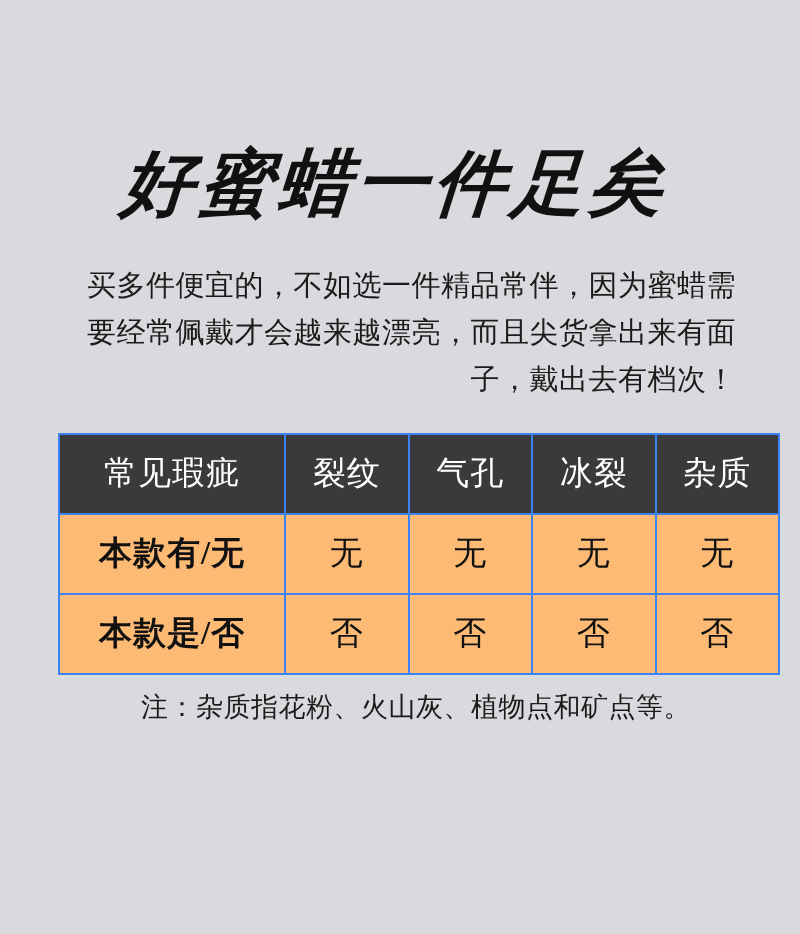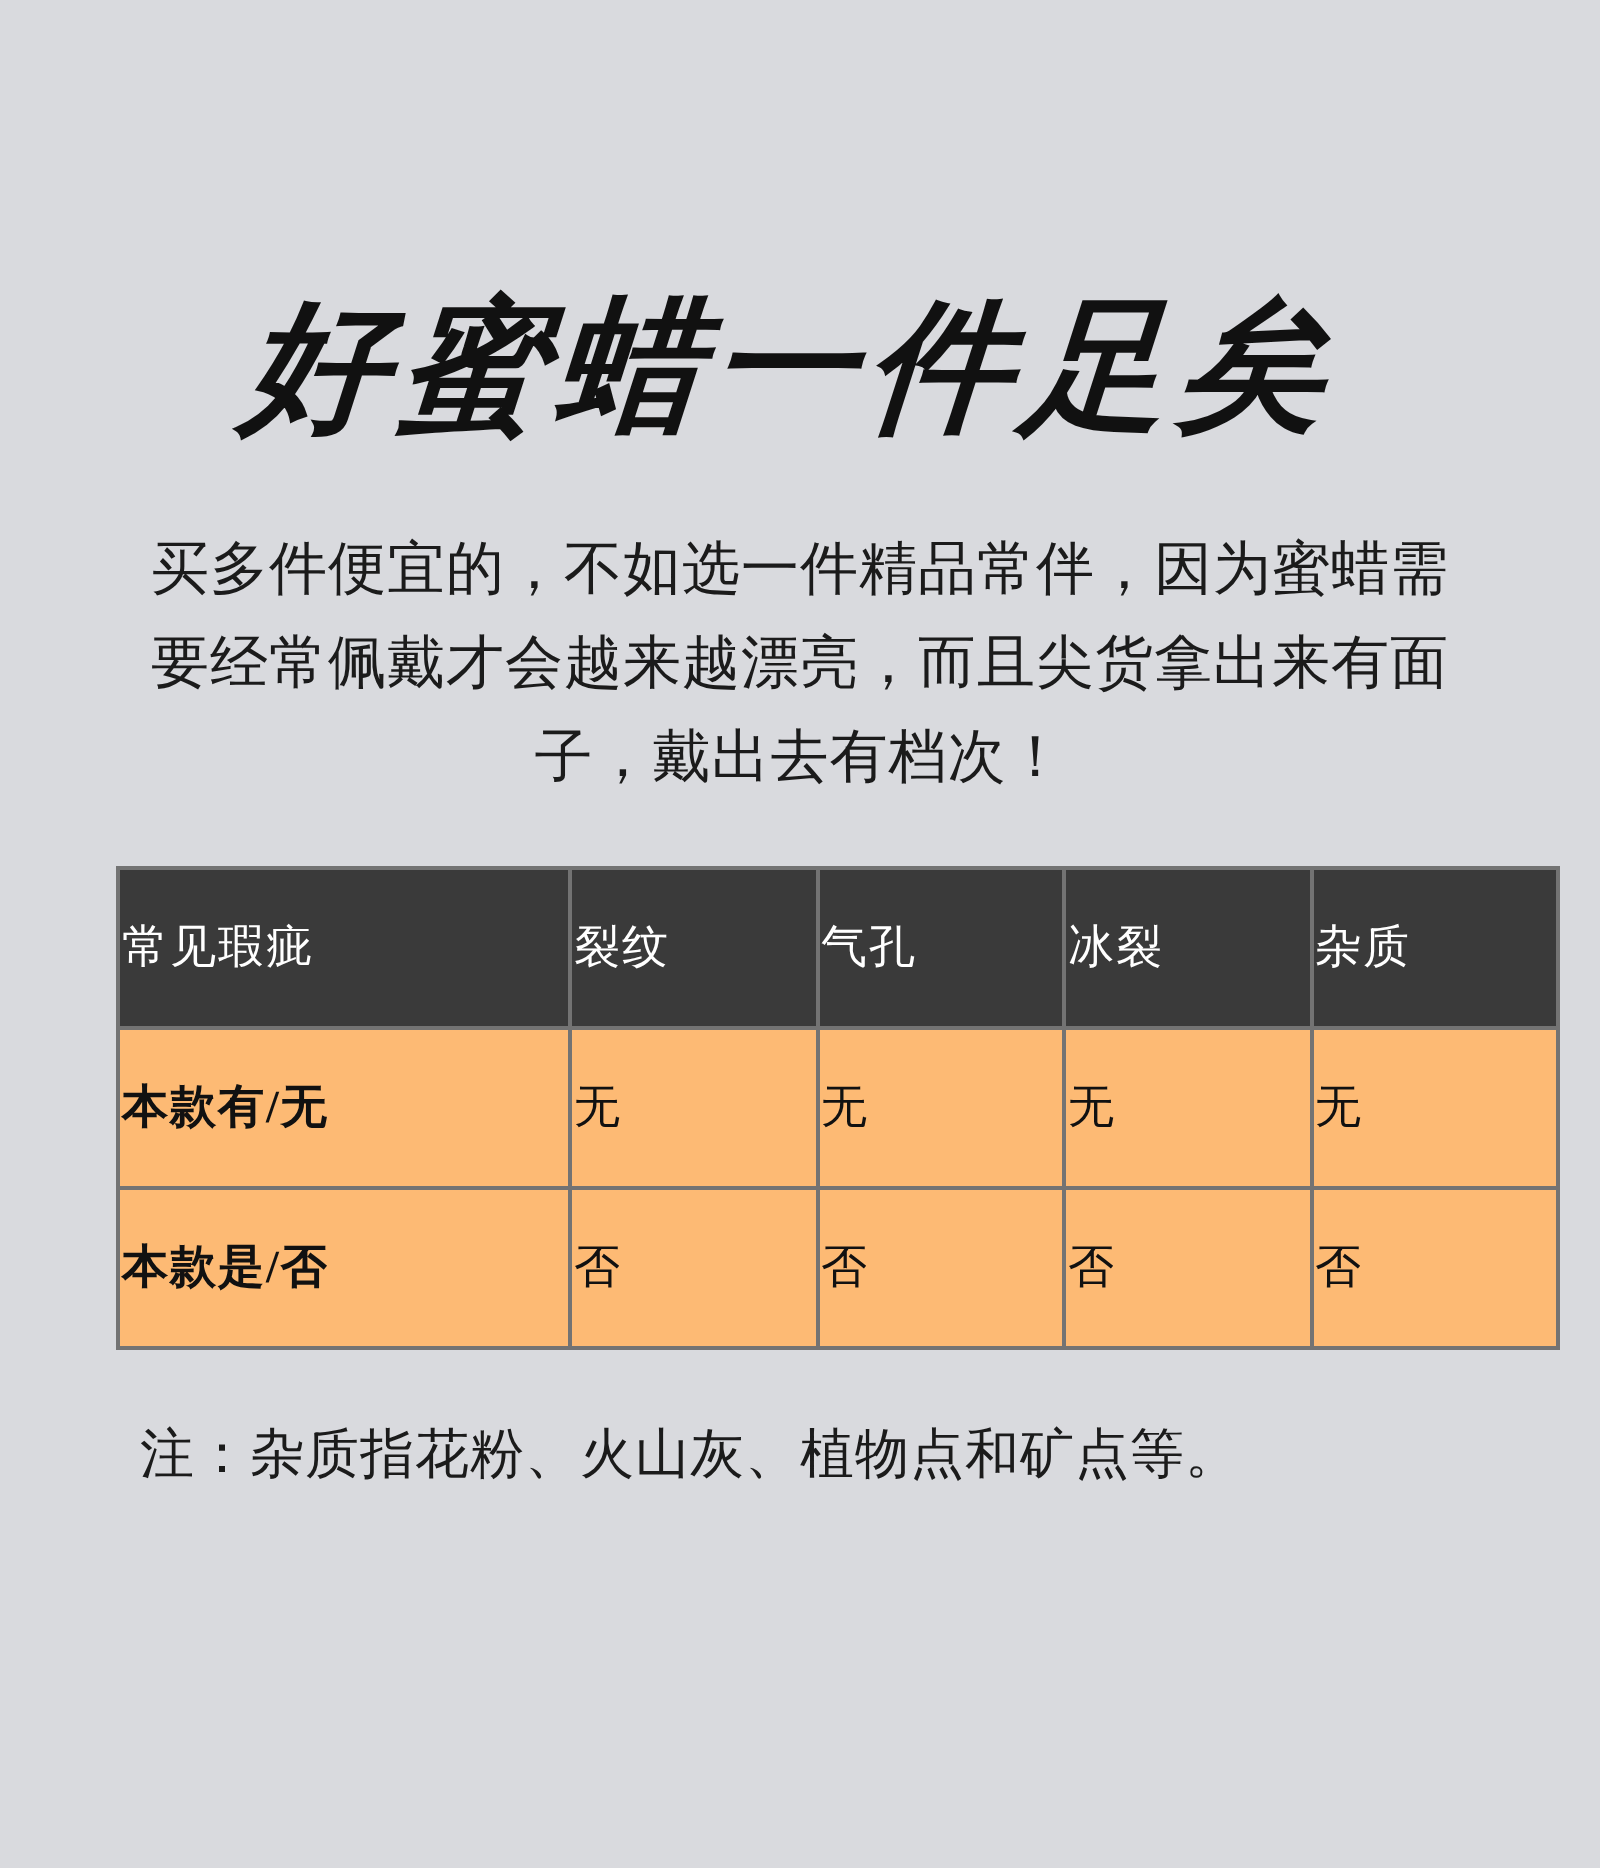--- a/index.html
+++ b/index.html
@@ -34,60 +34,61 @@
     font-style: italic;
     transform: skewX(-4deg);
   }
   .lede {
     margin: 42px 0 16px 0;
     padding: 0 26px 0 26px;
     font-family: "Liberation Serif", serif;
     font-size: 29px;
     line-height: 1.62;
     color: #1b1b1b;
-    text-align: center;
+    text-align: right;
     letter-spacing: 0.5px;
   }
   .spec-table {
     margin: 30px 20px 0 20px;
     width: 722px;
     border-collapse: collapse;
     table-layout: fixed;
     border: 2px solid #3a3a3a;
   }
   .spec-table td {
-    border: 2px solid #737373;
+    border: 2px solid #3b82f6;
     height: 76px;
-    text-align: left;
+    text-align: center;
     vertical-align: middle;
     font-family: "Liberation Serif", serif;
-    font-size: 23px;
+    font-size: 33px;
     letter-spacing: 1px;
   }
   .spec-table td.first-col {
     width: 222px;
   }
   .row-dark td {
     background: #3a3a3a;
     color: #ffffff;
   }
   .row-light td {
     background: #fdba74;
     color: #111111;
   }
   .row-light td.first-col {
     font-weight: bold;
   }
   .note {
-    margin: 34px 0 0 0;
+    margin: 14px 0 0 0;
     padding-left: 32px;
     font-family: "Liberation Serif", serif;
     font-size: 27px;
     color: #1b1b1b;
     letter-spacing: 0.5px;
+    text-align: center;
   }
 </style>
 </head>
 <body>
 
 <div class="page">
 
   <h1 class="headline">好蜜蜡一件足矣</h1>
 
   <p class="lede">买多件便宜的，不如选一件精品常伴，因为蜜蜡需要经常佩戴才会越来越漂亮，而且尖货拿出来有面子，戴出去有档次！</p>

